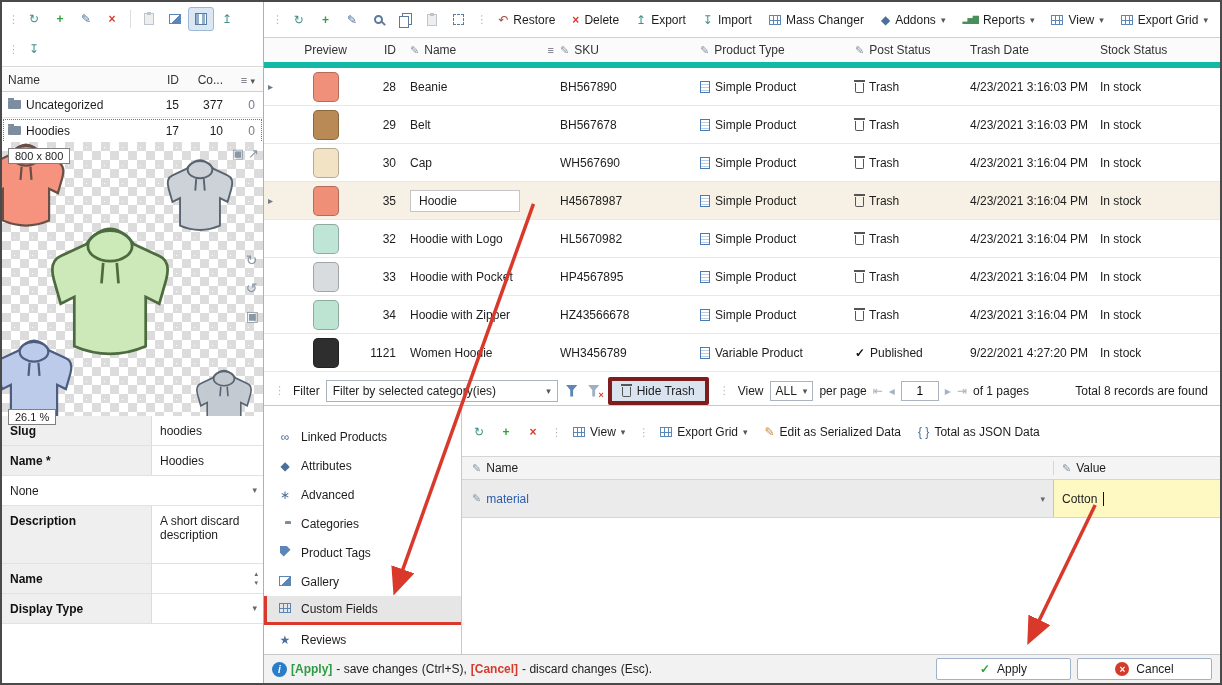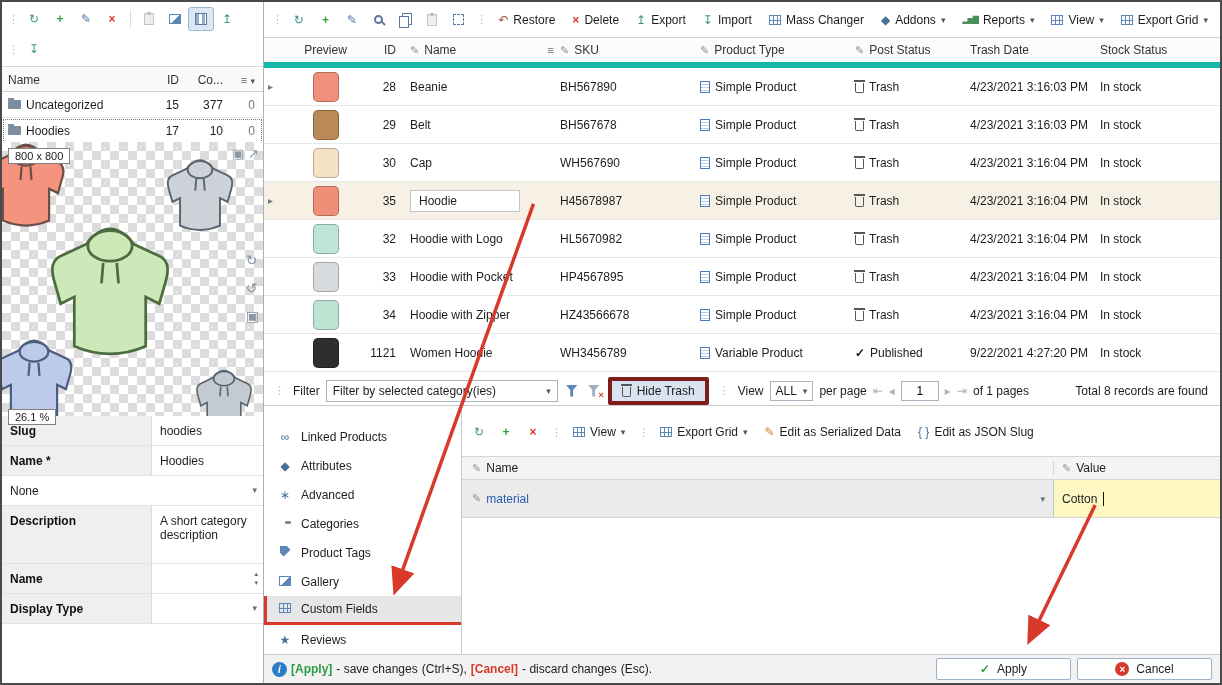--- a/index.html
+++ b/index.html
@@ -278,21 +278,21 @@
       </div>
       <div class="frow">
         <div class="flabel">Name *</div>
         <div class="fvalue">Hoodies</div>
       </div>
       <div class="frow">
         <div class="fvalue"><span>None</span><span class="dd-caret">▾</span></div>
       </div>
       <div class="frow tall">
         <div class="flabel">Description</div>
-        <div class="fvalue" style="max-width:112px">A short category description</div>
+        <div class="fvalue" style="max-width:112px">A short discard description</div>
       </div>
       <div class="frow">
         <div class="flabel">Name</div>
         <div class="fvalue"><span></span>
           <span class="spin">
               <span>▴</span>
               <span>▾</span>
             </span>
         </div>
       </div>
@@ -653,21 +653,21 @@
               <span class="grid-ic"></span>
               <span>Export Grid</span>
               <span class="caret">▾</span>
             </button>
           <button class="tb-lbl">
               <span class="ic" style="color:#c9842a">✎</span>
               <span>Edit as Serialized Data</span>
             </button>
           <button class="tb-lbl">
               <span class="ic blue">{ }</span>
-              <span>Edit as JSON Slug</span>
+              <span>Total as JSON Data</span>
             </button>
         </div>
 
         <div class="cf-table">
           <div class="cf-head">
             <div class="cf-name">
                 <span class="hdr-pencil">✎</span>
                 <span>Name</span>
               </div>
             <div class="cf-value">

